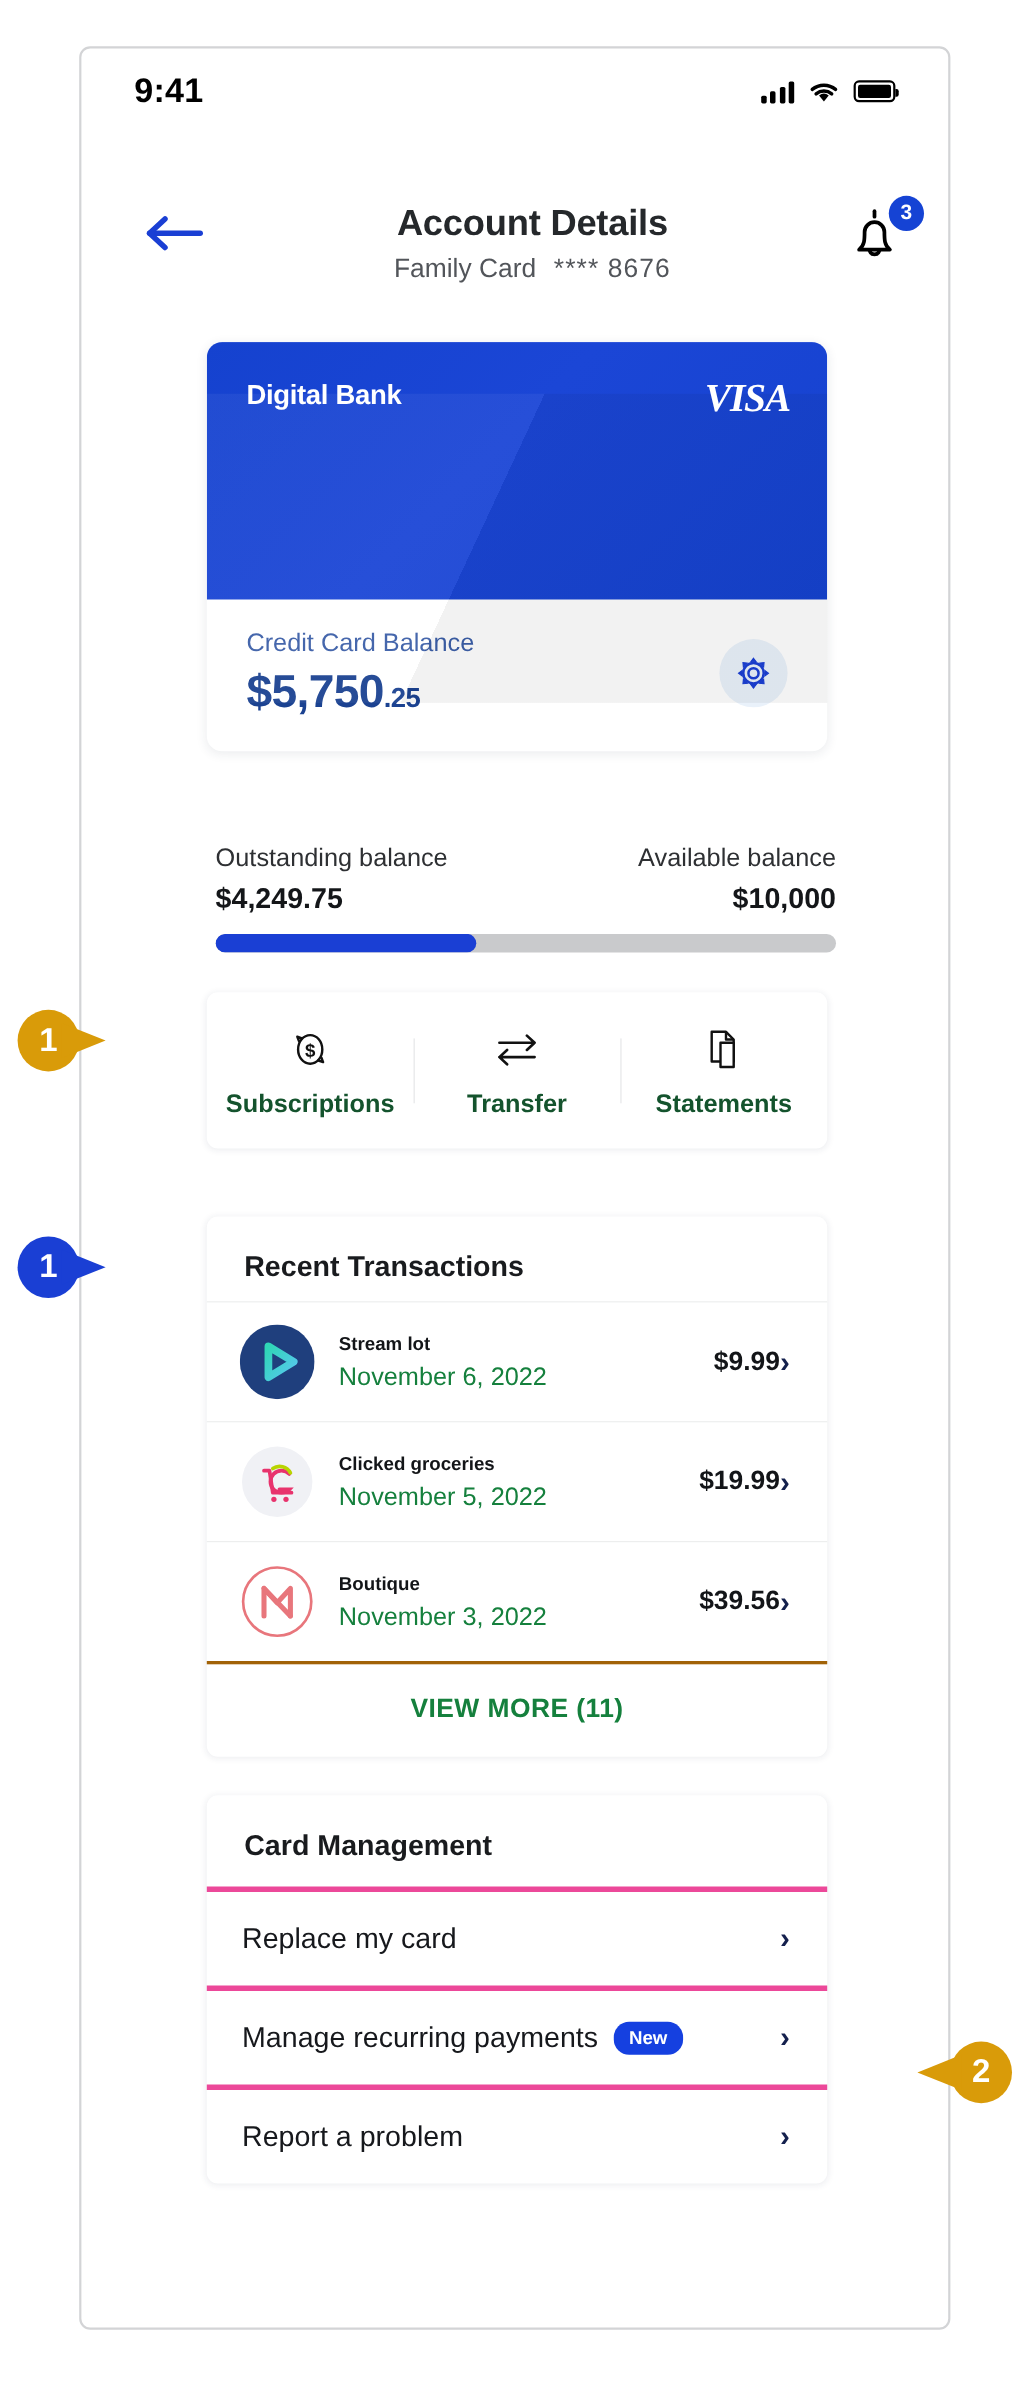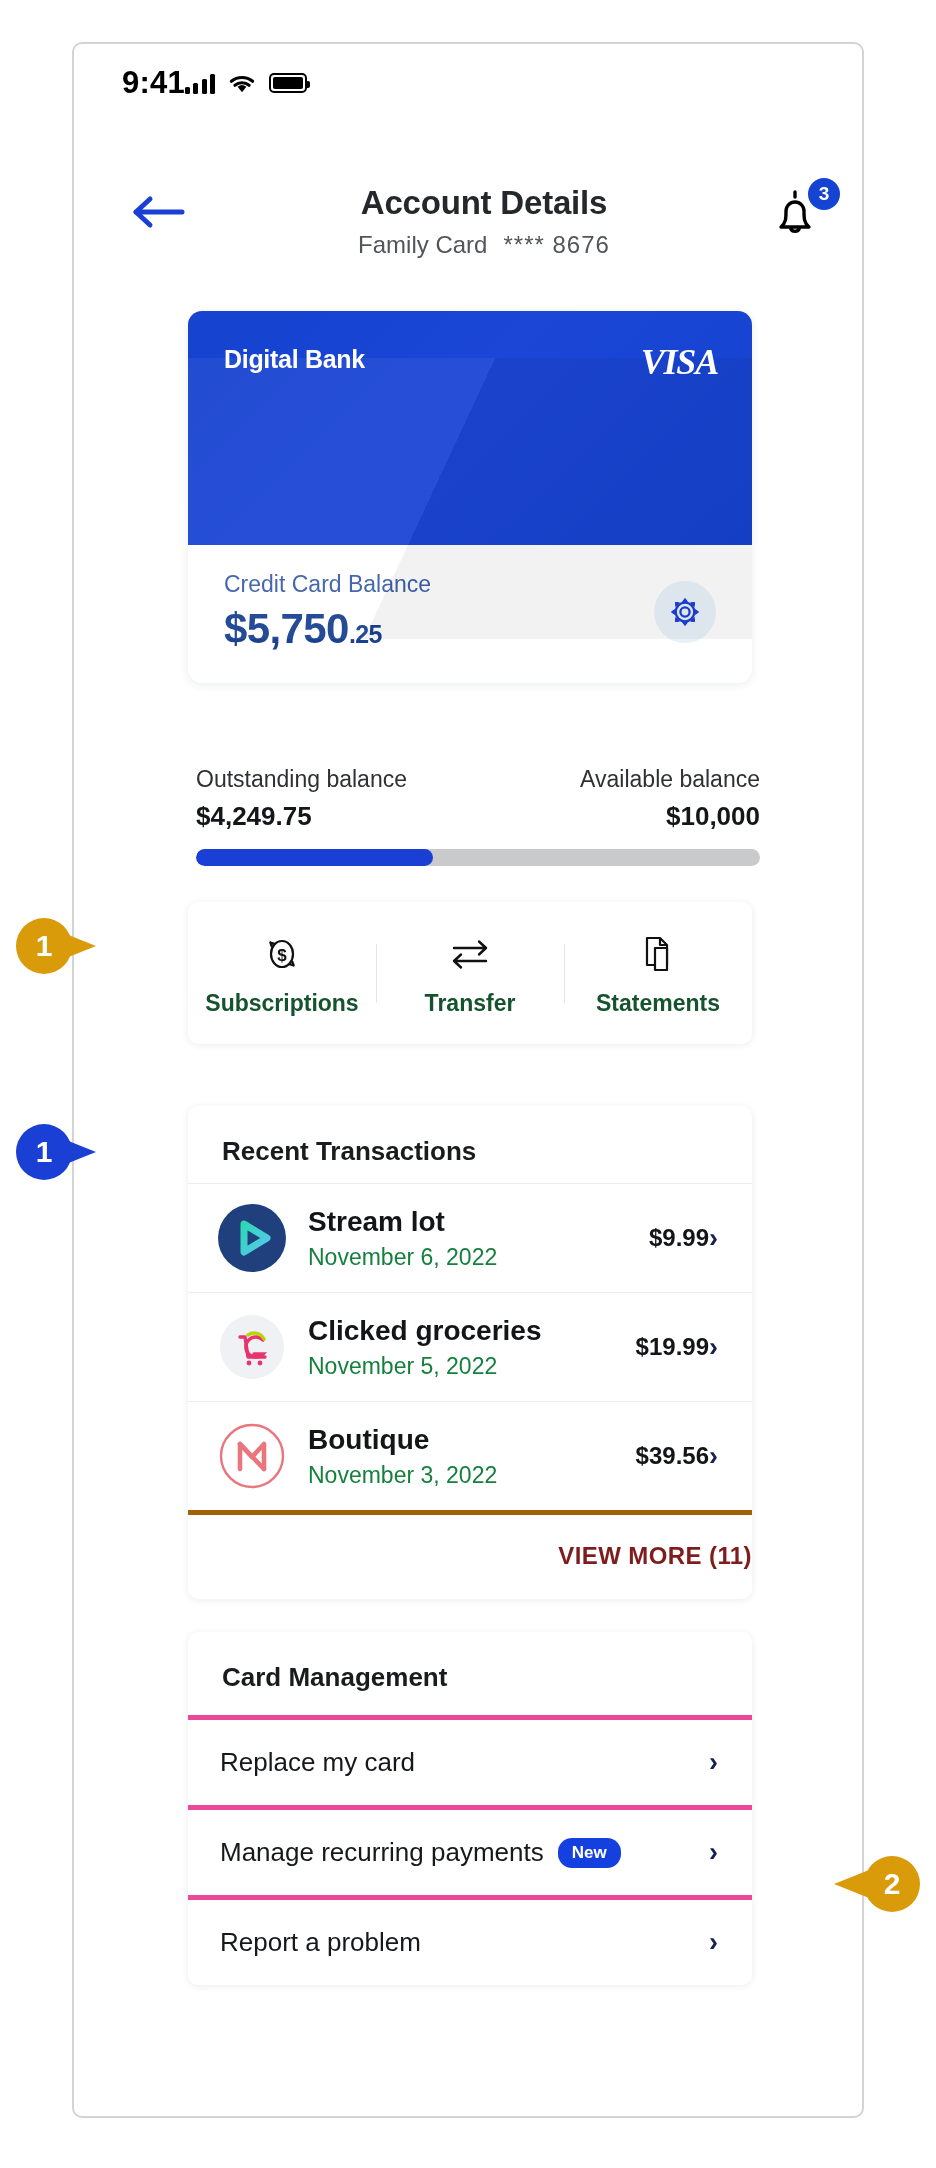--- a/index.html
+++ b/index.html
@@ -17,21 +17,21 @@
     width: 792px; height: 2076px;
     background: #ffffff;
     border: 2px solid #d3d4d6;
     border-radius: 10px;
     overflow: hidden;
   }
 
   
   .statusbar {
     position: absolute; left: 0; top: 0; width: 100%; height: 78px;
-    display: flex; align-items: center; justify-content: flex-start;
+    display: flex; align-items: center; justify-content: space-between;
     padding: 0 48px;
   }
   .status-time { font-size: 31px; font-weight: 700; color: #000; letter-spacing: .2px; }
   .status-icons { display: flex; align-items: center; gap: 13px; }
   .bars { display: flex; align-items: flex-end; gap: 3.5px; height: 22px; }
   .bars i { display:block; width: 5px; background:#000; border-radius: 1.5px; }
   .bars i:nth-child(1){height:7px}.bars i:nth-child(2){height:11px}
   .bars i:nth-child(3){height:15px}.bars i:nth-child(4){height:20px}
   .battery { width: 38px; height: 20px; border: 2.4px solid #000; border-radius: 5px; position: relative; padding: 2px;}
   .battery::after { content:""; position:absolute; right:-5px; top:6px; width:3px; height:7px; background:#000; border-radius:0 2px 2px 0;}
@@ -109,27 +109,27 @@
   
   .txns { top:1062px; }
   .txn-head { padding: 30px 34px 16px; font-size:26px; font-weight:700; color:#191b1e; }
   .txn {
     display:flex; align-items:center; padding: 20px 34px 20px 30px;
     border-top:1px solid #eceded; cursor:pointer;
   }
   .txn:first-of-type { border-top:none; }
   .txn .logo { width:68px; height:68px; flex:none; margin-right:22px; }
   .txn .info { flex:1; }
-  .txn .nm { font-size:28px; font-weight:700; color:#131518; }
+  .txn .nm { font-size:17px; font-weight:700; color:#131518; }
   .txn .dt { margin-top:6px; font-size:23px; color:#15803d; }
   .txn .amt { font-size:24px; font-weight:700; color:#131518; }
   .chev { color:#14204d; font-size:27px; font-weight:700; line-height:1; }
   .viewmore {
-    border-top:5px solid #a16207; text-align:right; padding: 27px 0 29px;
-    color:#7f1d1d; font-size:24px; font-weight:700; letter-spacing:.4px; cursor:pointer;
+    border-top:3px solid #a16207; text-align:center; padding: 27px 0 29px;
+    color:#15803d; font-size:24px; font-weight:700; letter-spacing:.4px; cursor:pointer;
   }
 
   
   .cardmgmt { top:1588px; }
   .cm-head { padding: 30px 34px 22px; font-size:26px; font-weight:700; color:#191b1e; }
   .cm-row {
     display:flex; align-items:center; padding: 27px 34px 27px 32px;
     border-top:5px solid #ec4899; cursor:pointer;
   }
   .cm-row .lb { flex:1; font-size:26px; color:#16181c; }

